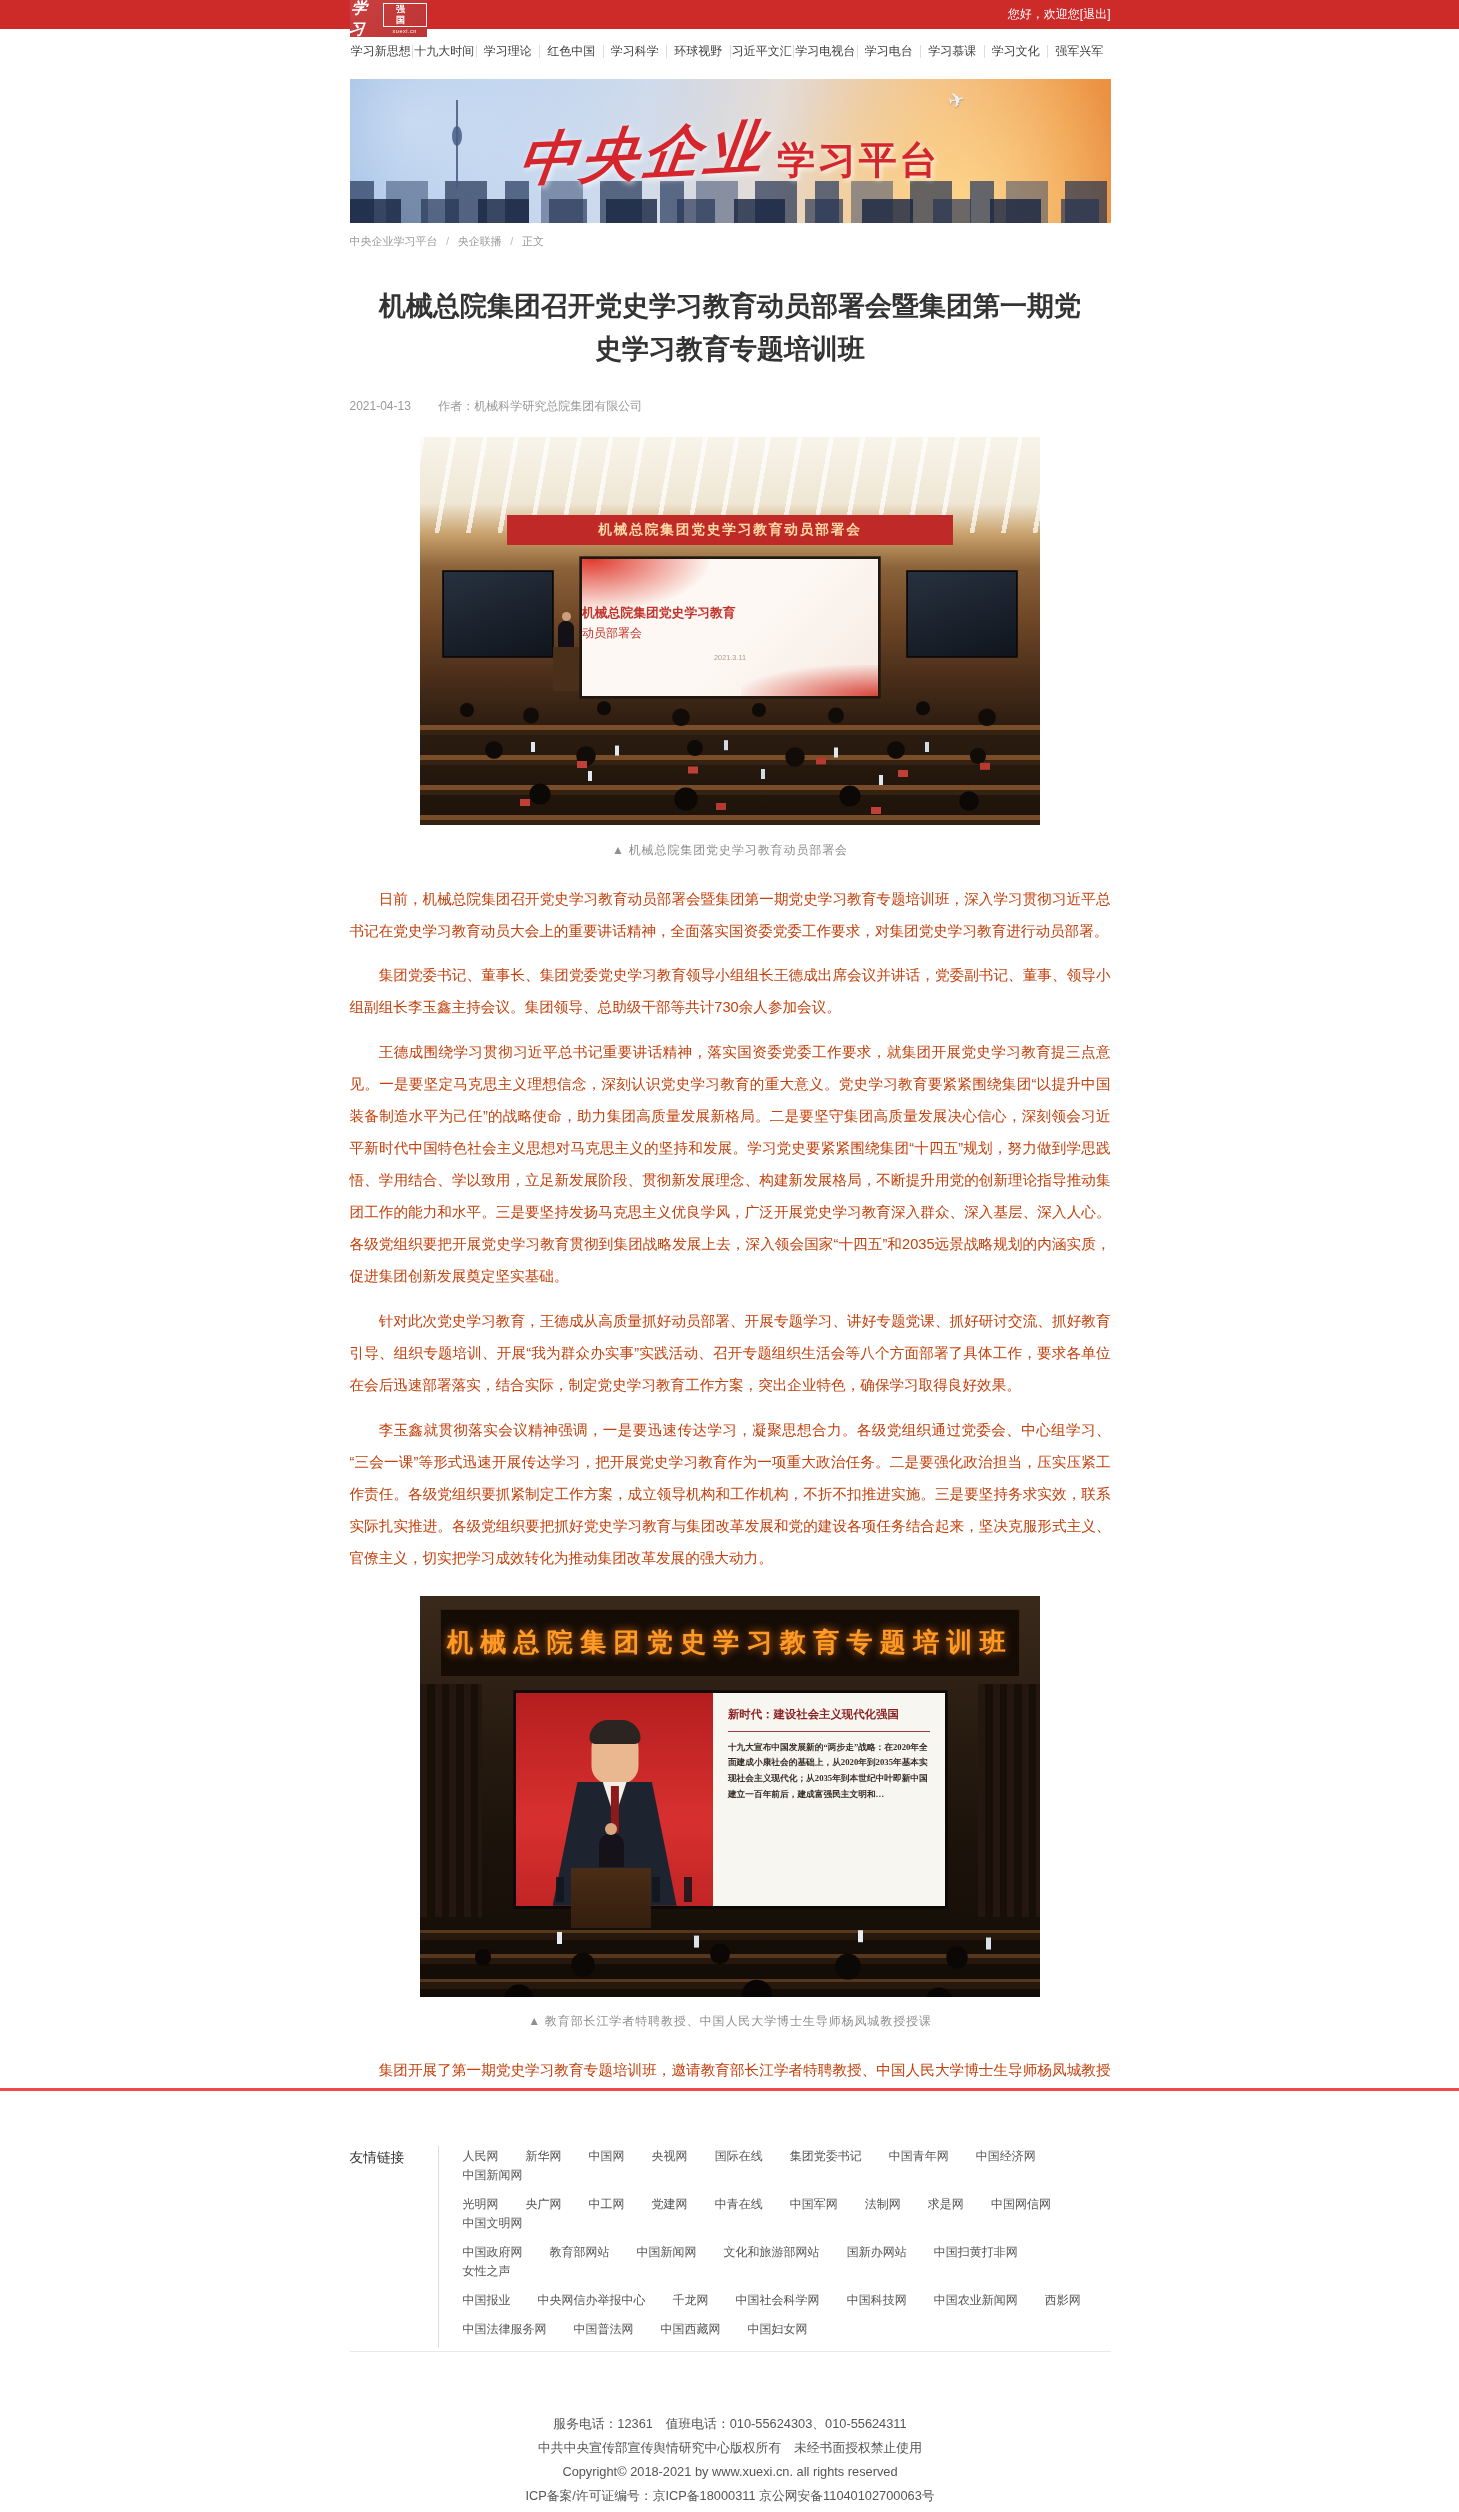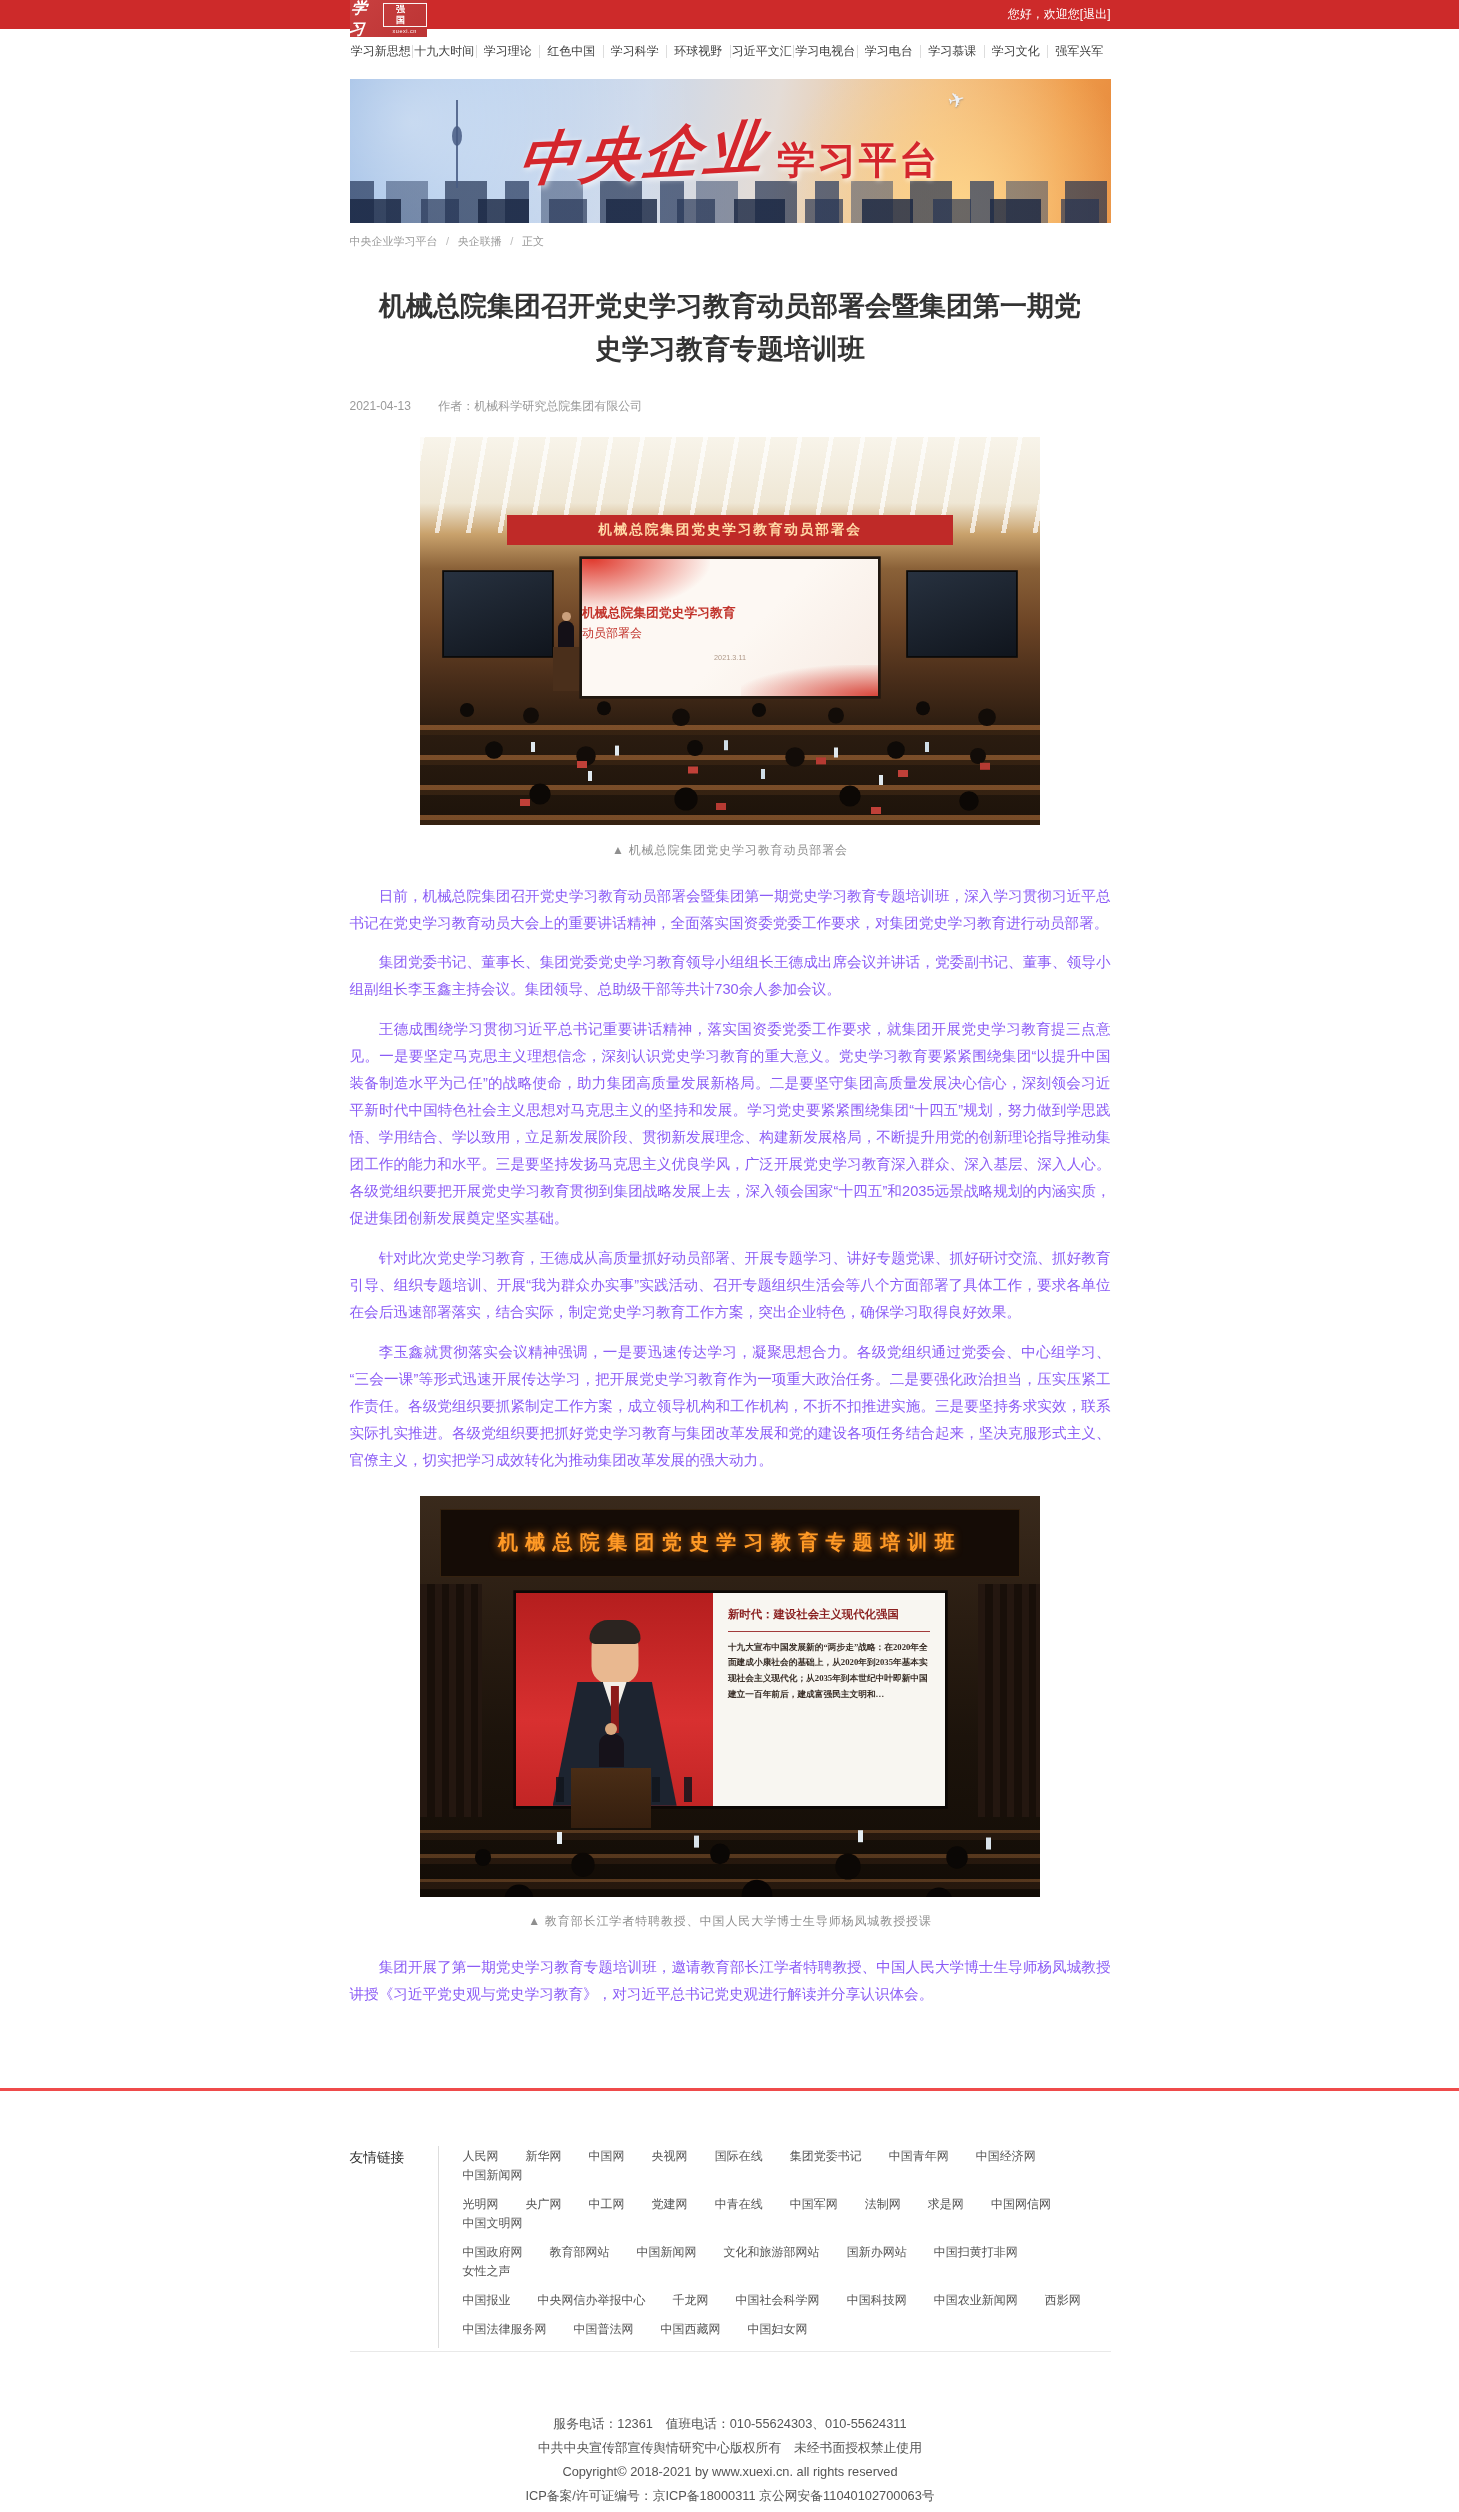--- a/index.html
+++ b/index.html
@@ -97,28 +97,28 @@
        73px 84px 0 3.6px #0c0805,219px 89px 0 4.6px #0c0805,383px 86px 0 3.6px #0c0805,502px 91px 0 2.7px #0c0805;}
   .s1-bottles{position:absolute;bottom:73px;left:111px;width:3.6px;height:10px;background:#dfe8ee;
      box-shadow:84px 3.6px 0 #dfe8ee,193px -1.8px 0 #cfdce6,303px 5.5px 0 #dfe8ee,394px 0 0 #cfdce6,
        57px 29px 0 #dfe8ee,230px 27px 0 #cfdce6,348px 33px 0 #dfe8ee;}
   .s1-cards{position:absolute;bottom:57px;left:157px;width:10px;height:7.3px;background:#c04038;
      box-shadow:111px 5.5px 0 #c04038,239px -3.6px 0 #b53a32,321px 9px 0 #c04038,403px 1.8px 0 #b53a32,
        -57px 38px 0 #c04038,139px 42px 0 #b53a32,294px 46px 0 #c04038;}
 
   
   .body-text{margin-top:24px;}
-  .body-text p{font-size:14.6px;color:#8b5cf6;line-height:27px;text-align:justify;text-indent:2em;margin:0 0 12.8px;}
+  .body-text p{font-size:14.6px;color:#c2410c;line-height:32px;text-align:justify;text-indent:2em;margin:0 0 12.8px;}
 
   
   .scene2{position:relative;width:620px;height:401px;margin:14.6px auto 0;overflow:hidden;
      background:linear-gradient(180deg,#3a2a1c 0%,#2a1d12 30%,#1c130b 60%,#120c06 100%);}
   .s2-led{position:absolute;top:12.8px;left:20px;right:20px;height:66px;background:#150c06;
      border:0.9px solid #35220f;display:flex;align-items:center;justify-content:center;}
-  .s2-led-text{color:#ff9a26;font-size:20px;font-weight:bold;letter-spacing:7.3px;
+  .s2-led-text{color:#ff9a26;font-size:26px;font-weight:bold;letter-spacing:7.3px;
      text-shadow:0 0 8.2px rgba(255,130,20,.85);white-space:nowrap;}
   .s2-curtain{position:absolute;top:88px;bottom:80px;width:62px;
      background:repeating-linear-gradient(90deg,#241710 0 7.3px,#180f09 7.3px 14.6px);}
   .s2-curtain.cl{left:0;} .s2-curtain.cr{right:0;}
   .s2-screen{position:absolute;top:97px;left:96px;width:429px;height:213px;display:flex;box-shadow:0 0 0 2.7px #0c0805;}
   .s2-xi{width:46%;position:relative;background:linear-gradient(180deg,#b51e1e,#d83030 60%,#c22525);}
   .s2-head{position:absolute;top:33px;left:50%;transform:translateX(-50%);width:47px;height:58px;
      background:#e9b890;border-radius:22px 22px 18px 18px;}
   .s2-head::before{content:"";position:absolute;top:-5.5px;left:-1.8px;width:51px;height:24px;
      background:#2b2420;border-radius:24px 24px 7.3px 7.3px;}

